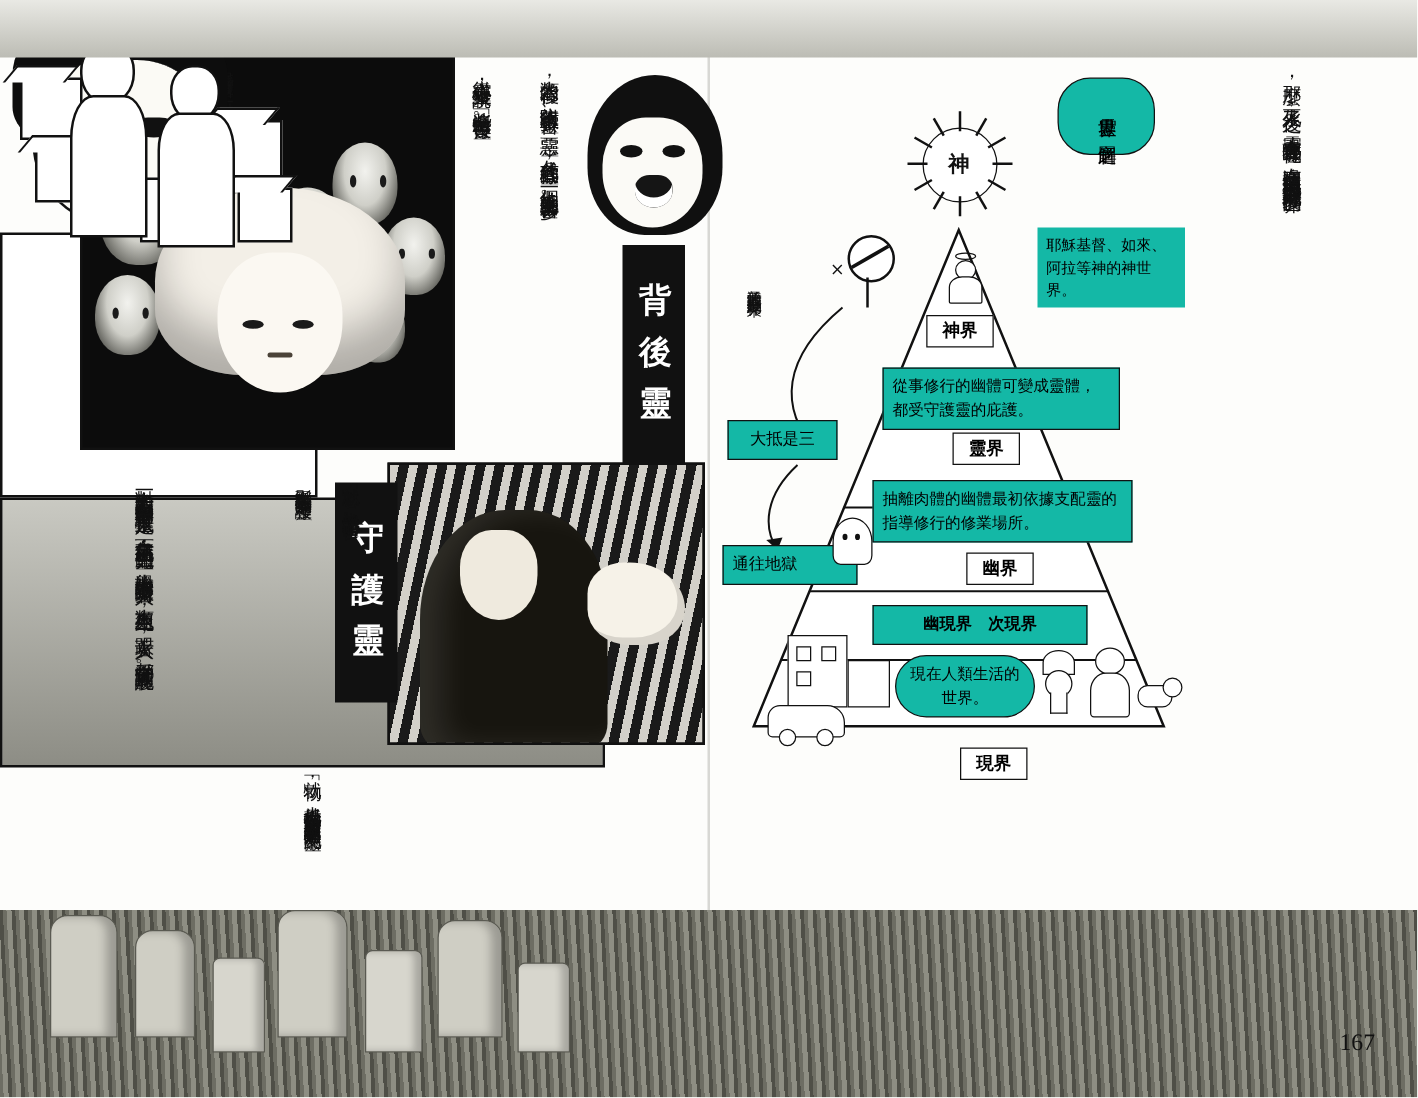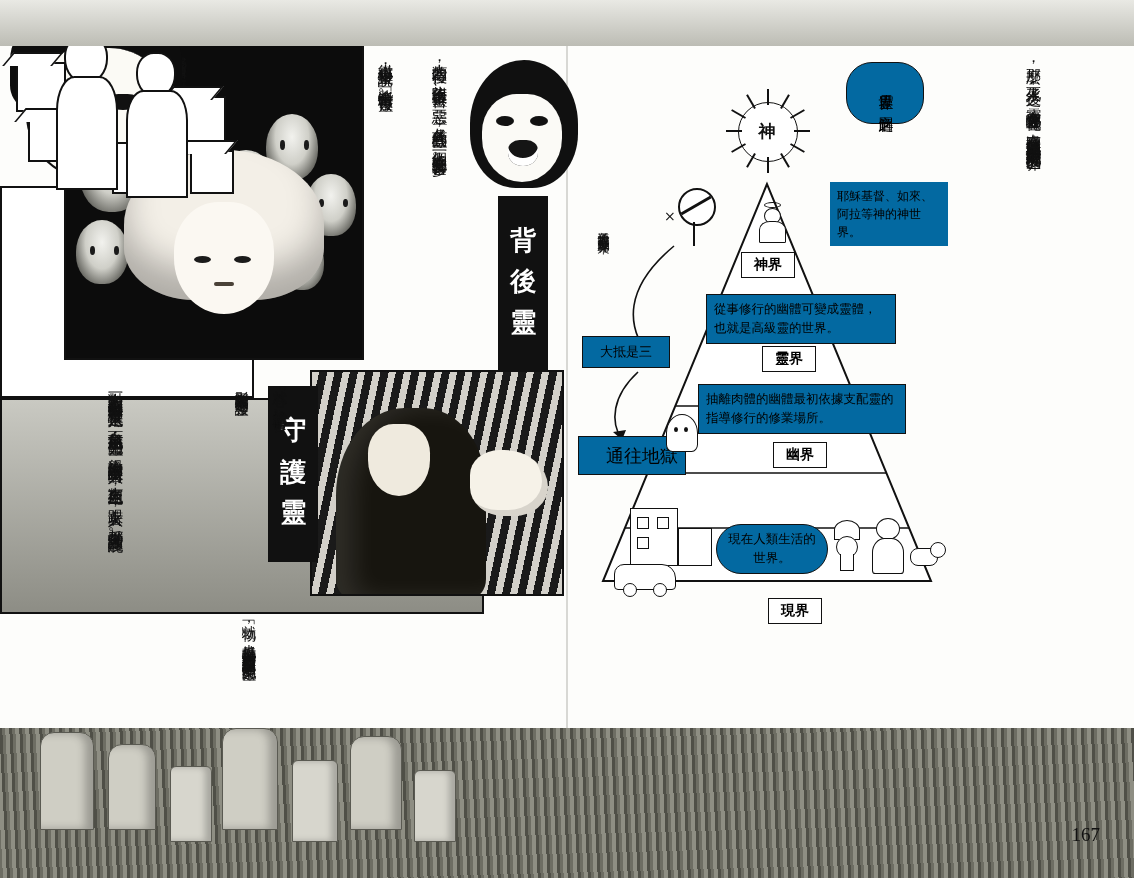--- a/index.html
+++ b/index.html
@@ -58,21 +58,21 @@
   #panel-grave .sky{position:absolute;left:0;right:0;top:0;height:46px;background:linear-gradient(#e9e9e4,#bcbcb4);}
   #panel-grave .grass{position:absolute;left:0;right:0;bottom:0;height:150px;background:repeating-linear-gradient(87deg,#6d6d63 0 3px,#8e8e83 3px 7px,#4f4f47 7px 10px);}
   #panel-grave .stone{position:absolute;bottom:36px;background:#d7d6cd;border:1px solid #5a5a52;border-radius:6px 6px 0 0;box-shadow:inset -6px 0 6px rgba(0,0,0,.22);}
   #panel-grave .arch{position:absolute;bottom:48px;background:#cfcec4;border:1px solid #5a5a52;border-radius:14px 14px 0 0;box-shadow:inset -8px 0 8px rgba(0,0,0,.25);}
 
   
   .title-box{position:absolute;background:#111;color:#fff;padding:8px 6px;font-weight:bold;letter-spacing:6px;font-size:26px;}
 
   
   #diagram{position:absolute;left:578px;top:36px;width:492px;height:560px;}
-  .dbox{position:absolute;border:1.6px solid #111;background:#0369a1;font-size:12.5px;line-height:1.5;padding:5px 7px;box-sizing:border-box;}
+  .dbox{position:absolute;border:1.6px solid #111;background:#14b8a6;font-size:12.5px;line-height:1.5;padding:5px 7px;box-sizing:border-box;}
   .dlabel{position:absolute;border:1.6px solid #111;background:#fff;font-size:14px;padding:3px 12px;font-weight:bold;}
   .round{border-radius:26px;}
 
   
   .sun-ray{position:absolute;width:2px;height:16px;background:#111;left:50%;top:50%;transform-origin:50% 0;}
 </style>
 </head>
 <body>
 
 <div id="page">
@@ -200,29 +200,30 @@
 
     <div style="position:absolute;left:178px;top:166px;width:30px;height:40px;">
       <div style="position:absolute;left:8px;top:0;width:15px;height:4px;border:1.4px solid #111;border-radius:50%;"></div>
       <div style="position:absolute;left:8px;top:6px;width:15px;height:14px;border:1.4px solid #111;border-radius:50%;background:#fff;"></div>
       <div style="position:absolute;left:3px;top:19px;width:25px;height:20px;border:1.4px solid #111;border-radius:40% 40% 6% 6%;background:#fff;"></div>
     </div>
 
     <div class="dlabel" style="left:163px;top:216px;">神界</div>
     <div class="dlabel" style="left:184px;top:310px;">靈界</div>
     <div class="dlabel" style="left:195px;top:406px;">幽界</div>
+    <div class="dbox" style="left:120px;top:448px;width:172px;text-align:center;font-size:13px;font-weight:bold;">幽現界　次現界</div>
     <div class="dlabel" style="left:190px;top:562px;position:absolute;top:562px;">現界</div>
 
     <div class="dbox" style="left:252px;top:146px;width:118px;border:none;font-size:12px;line-height:1.5;">耶穌基督、如來、阿拉等神的神世界。</div>
-    <div class="dbox" style="left:128px;top:258px;width:190px;">從事修行的幽體可變成靈體，也就是高級靈的世界。</div>
+    <div class="dbox" style="left:128px;top:258px;width:190px;">從事修行的幽體可變成靈體，都受守護靈的庇護。</div>
     <div class="dbox round" style="left:138px;top:488px;width:112px;text-align:center;">現在人類生活的世界。</div>
     <div class="dbox" style="left:120px;top:348px;width:208px;">抽離肉體的幽體最初依據支配靈的指導修行的修業場所。</div>
 
     <div class="dbox" style="left:4px;top:300px;width:88px;text-align:center;font-size:13px;">大抵是三</div>
-    <div class="dbox" style="left:0px;top:400px;width:108px;text-align:right;font-size:18px;">通往地獄</div>
+    <div class="dbox" style="left:0px;top:400px;width:108px;text-align:left;font-size:13px;">通往地獄</div>
 
     <div style="position:absolute;left:88px;top:378px;width:30px;height:36px;border:1.5px solid #111;border-radius:50% 50% 20% 20%;background:#fff;">
       <div style="position:absolute;left:7px;top:12px;width:4px;height:5px;background:#111;border-radius:50%;"></div>
       <div style="position:absolute;left:17px;top:12px;width:4px;height:5px;background:#111;border-radius:50%;"></div>
     </div>
 
     <div style="position:absolute;left:52px;top:472px;width:46px;height:56px;border:1.5px solid #111;background:#fff;">
       <div style="position:absolute;left:6px;top:8px;width:10px;height:10px;border:1.2px solid #111;"></div>
       <div style="position:absolute;left:26px;top:8px;width:10px;height:10px;border:1.2px solid #111;"></div>
       <div style="position:absolute;left:6px;top:28px;width:10px;height:10px;border:1.2px solid #111;"></div>

